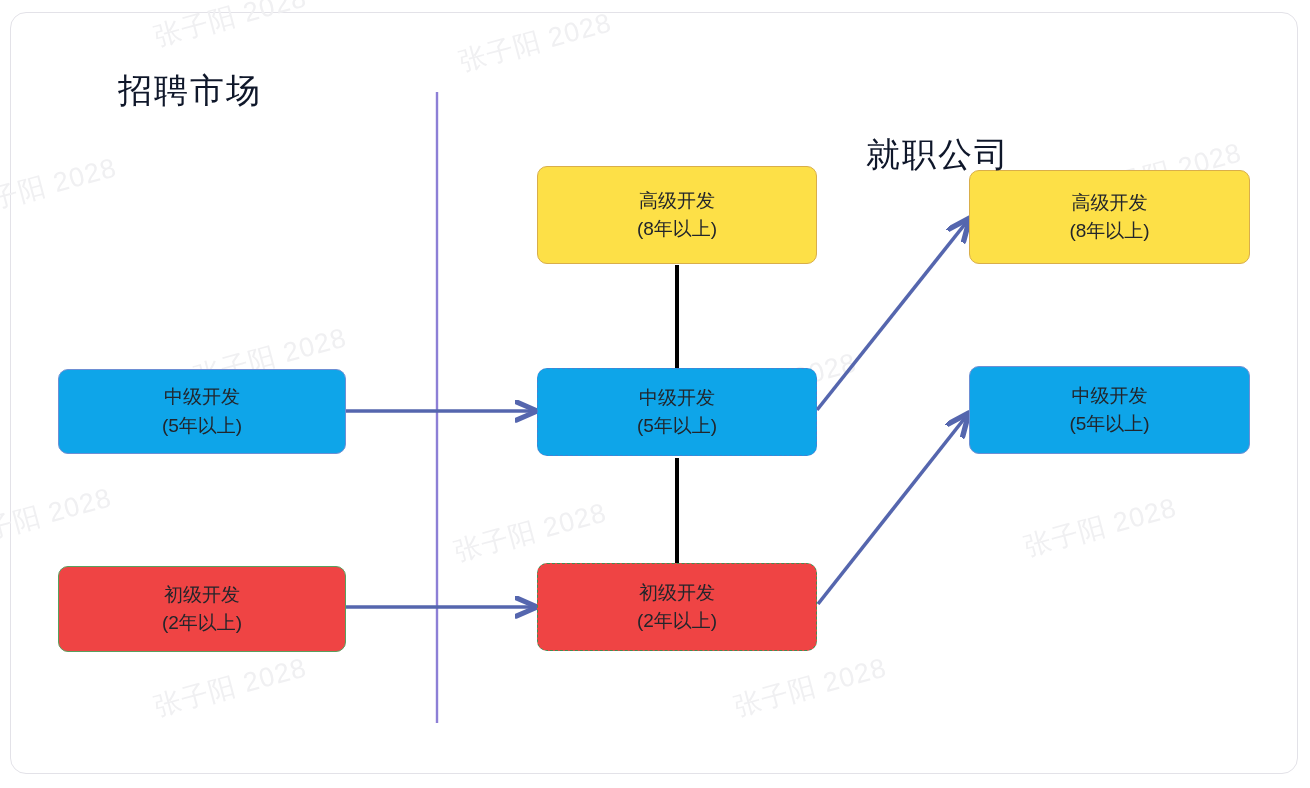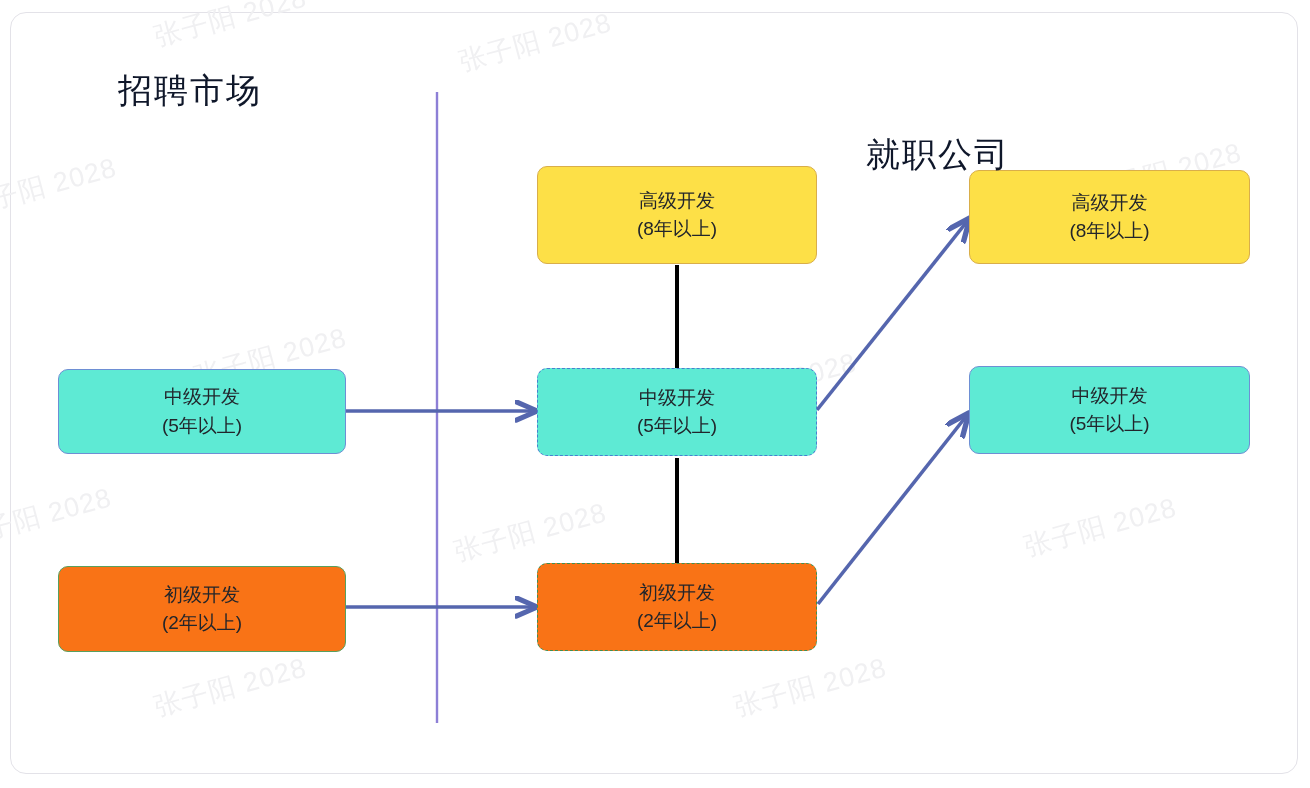--- a/index.html
+++ b/index.html
@@ -88,22 +88,22 @@
     flex-direction: column;
     align-items: center;
     justify-content: center;
     text-align: center;
     line-height: 1.48;
     font-size: 19px;
     color: #22252b;
   }
   .node .ln { display: block; white-space: nowrap; }
 
-  .node.blue   { background: #5eead4; border: 1.8px solid #6e8fd4; }
-  .node.green  { background: #f97316; border: 1.8px solid #58a05e; }
+  .node.blue   { background: #0ea5e9; border: 1.8px solid #6e8fd4; }
+  .node.green  { background: #ef4444; border: 1.8px solid #58a05e; }
   .node.yellow { background: #fde047; border: 1.8px solid #d9ae4a; }
 
   .node.dashed.blue   { border-style: dashed; border-color: #4a7fd0; }
   .node.dashed.green  { border-style: dashed; border-color: #3f8f52; }
 </style>
 </head>
 <body>
 
 <div id="canvas">
 

